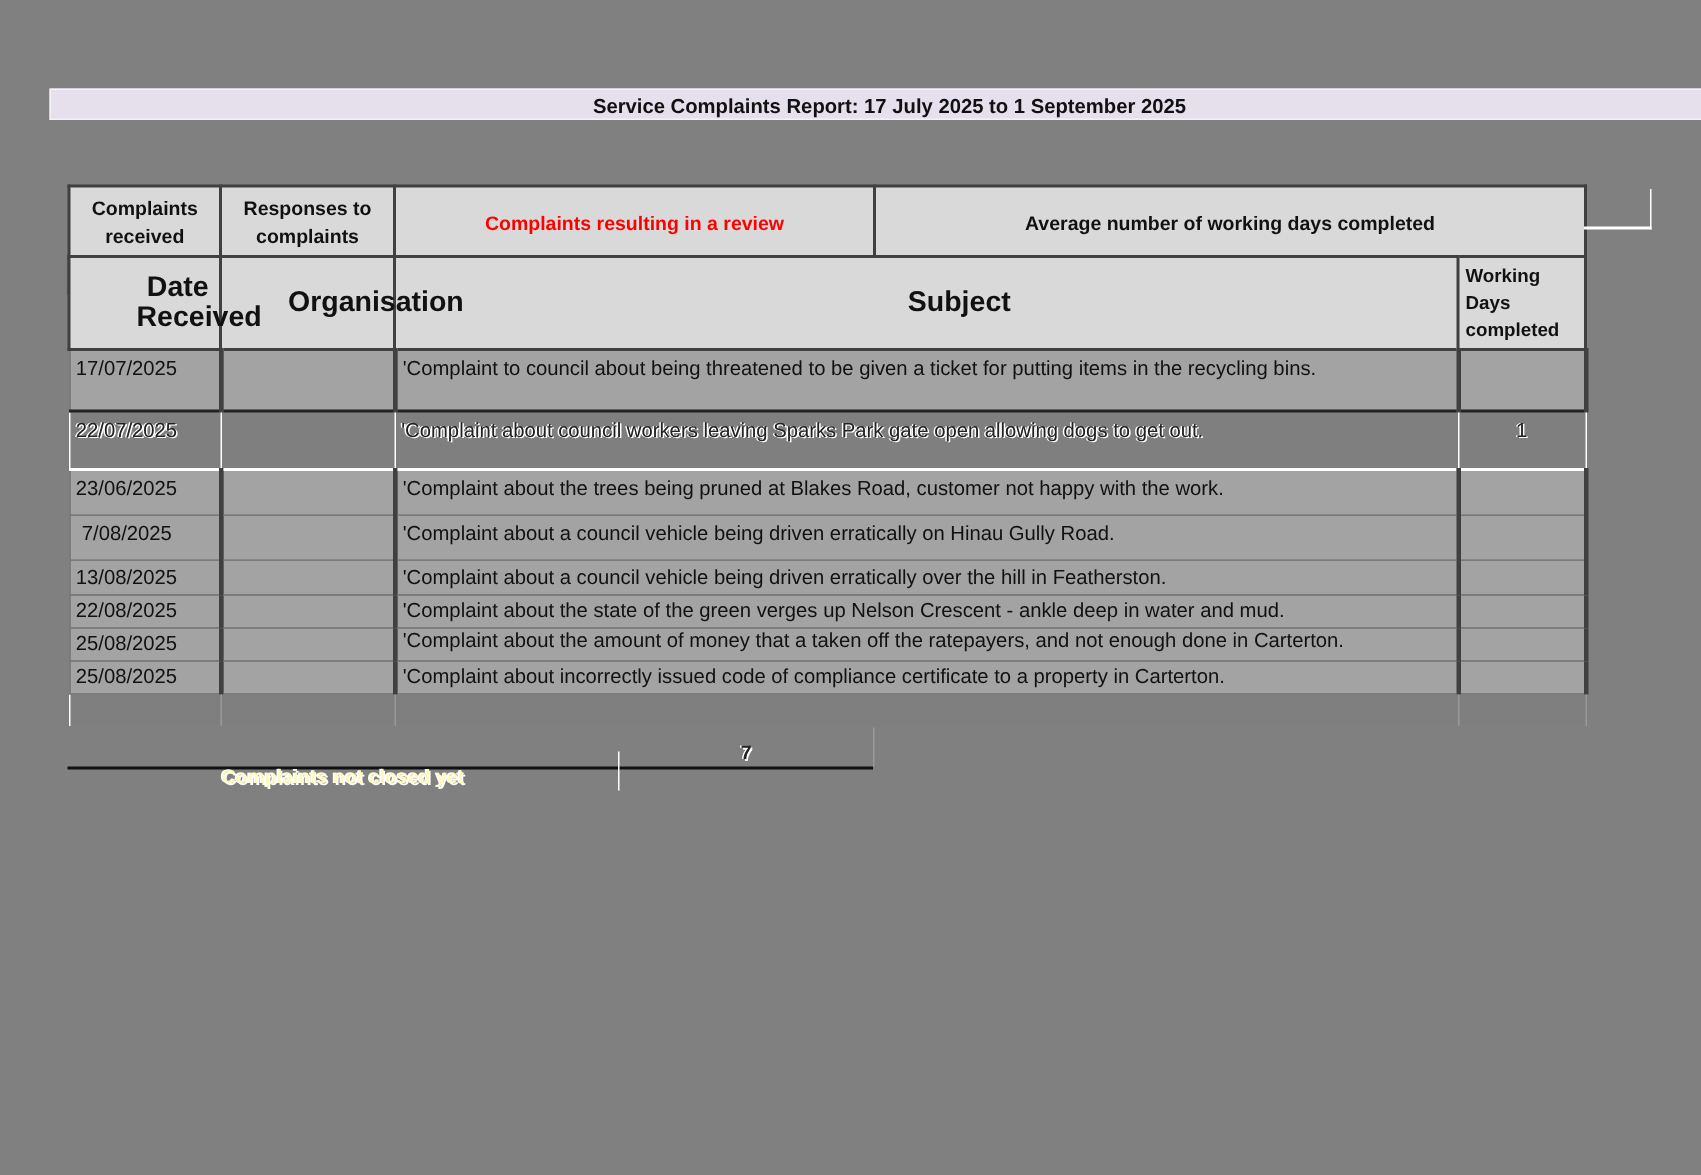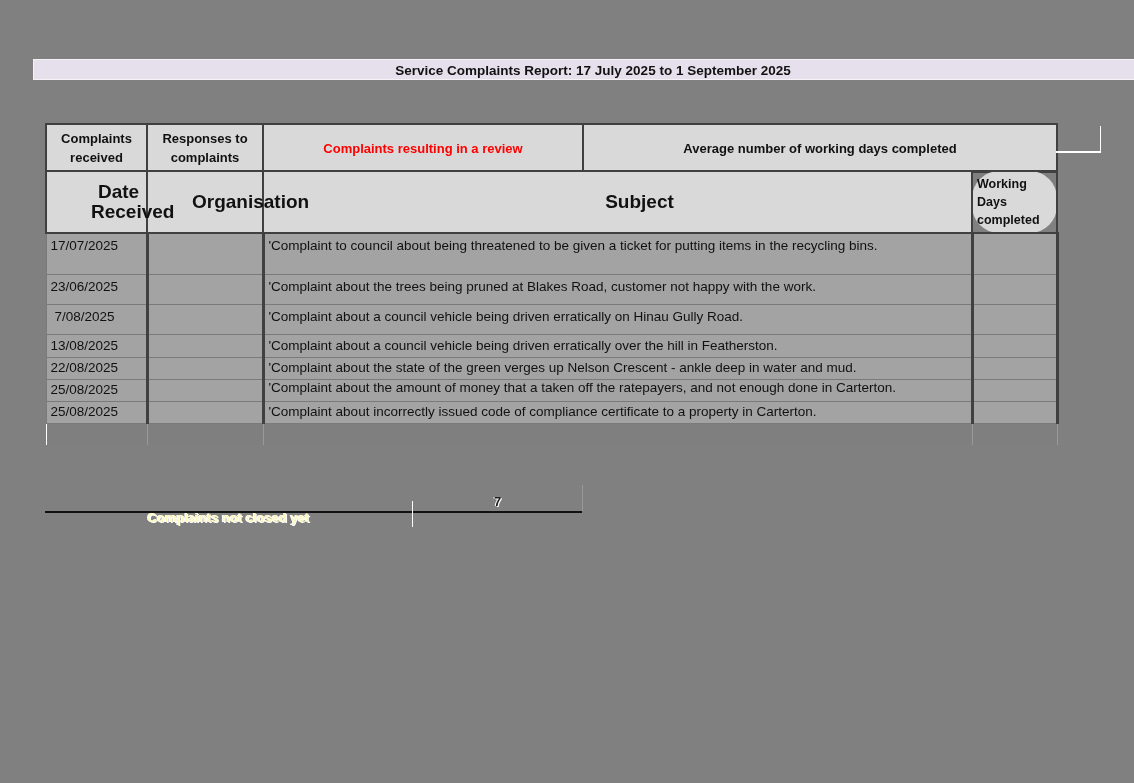--- a/index.html
+++ b/index.html
@@ -26,21 +26,21 @@
     border-left:2px solid #404040; border-right:2px solid #404040; border-bottom:2px solid #404040;
     text-shadow:1px 1px 0 #fff, -1px 0 0 #fff;
   }
   .side-mark { left:1056px; top:126px; width:45px; height:27px; border-right:1px solid #fff; border-bottom:2px solid #fff; }
 
   .main { left:45px; top:170px; width:1011px; }
   .main th {
     background:#d9d9d9; border:2px solid #404040; font-size:19px; font-weight:bold; height:62px;
     text-align:center; line-height:20px;padding-left:44px;
   }
-  .main th.wd { text-align:left; font-size:12.5px; line-height:18px; padding-left:4px;border-radius:27px; }
+  .main th.wd { text-align:left; font-size:12.5px; line-height:18px; padding-left:4px; }
   .main td {
     background:#a3a3a3; font-size:13.5px; border-left:1px solid #7a7a7a; border-right:3px solid #404040;
     border-bottom:1px solid #7a7a7a; vertical-align:top; padding-top:4px; padding-left:4px; white-space:nowrap; overflow:hidden;
   }
   .main td.num { text-align:center; padding-left:0; }
   .main tr.dark td {
     background:#7f7f7f; color:#222; text-shadow:1px 1px 0 #fff, -1px 0 0 #fff;
     border-left:1px solid #fff; border-right:1px solid #fff; border-top:2px solid #222; border-bottom:2px solid #fff;
   }
   .main tr.empty td { background:#7f7f7f; border-left:1px solid #fff; border-right:1px solid #999; border-bottom:none; }
@@ -100,20 +100,26 @@
     <th>Organisation</th>
     <th>Subject</th>
     <th class="wd">Working Days completed</th>
   </tr>
   <tr style="height:41px">
     <td>17/07/2025</td>
     <td></td>
     <td>'Complaint to council about being threatened to be given a ticket for putting items in the recycling bins.</td>
     <td class="num"></td>
   </tr>
+  <tr class="dark" style="height:39px">
+    <td>22/07/2025</td>
+    <td></td>
+    <td>'Complaint about council workers leaving Sparks Park gate open allowing dogs to get out.</td>
+    <td class="num">1</td>
+  </tr>
   <tr style="height:30px">
     <td>23/06/2025</td>
     <td></td>
     <td>'Complaint about the trees being pruned at Blakes Road, customer not happy with the work.</td>
     <td class="num"></td>
   </tr>
   <tr style="height:30px">
     <td style="padding-left:8px">7/08/2025</td>
     <td></td>
     <td>'Complaint about a council vehicle being driven erratically on Hinau Gully Road.</td>

